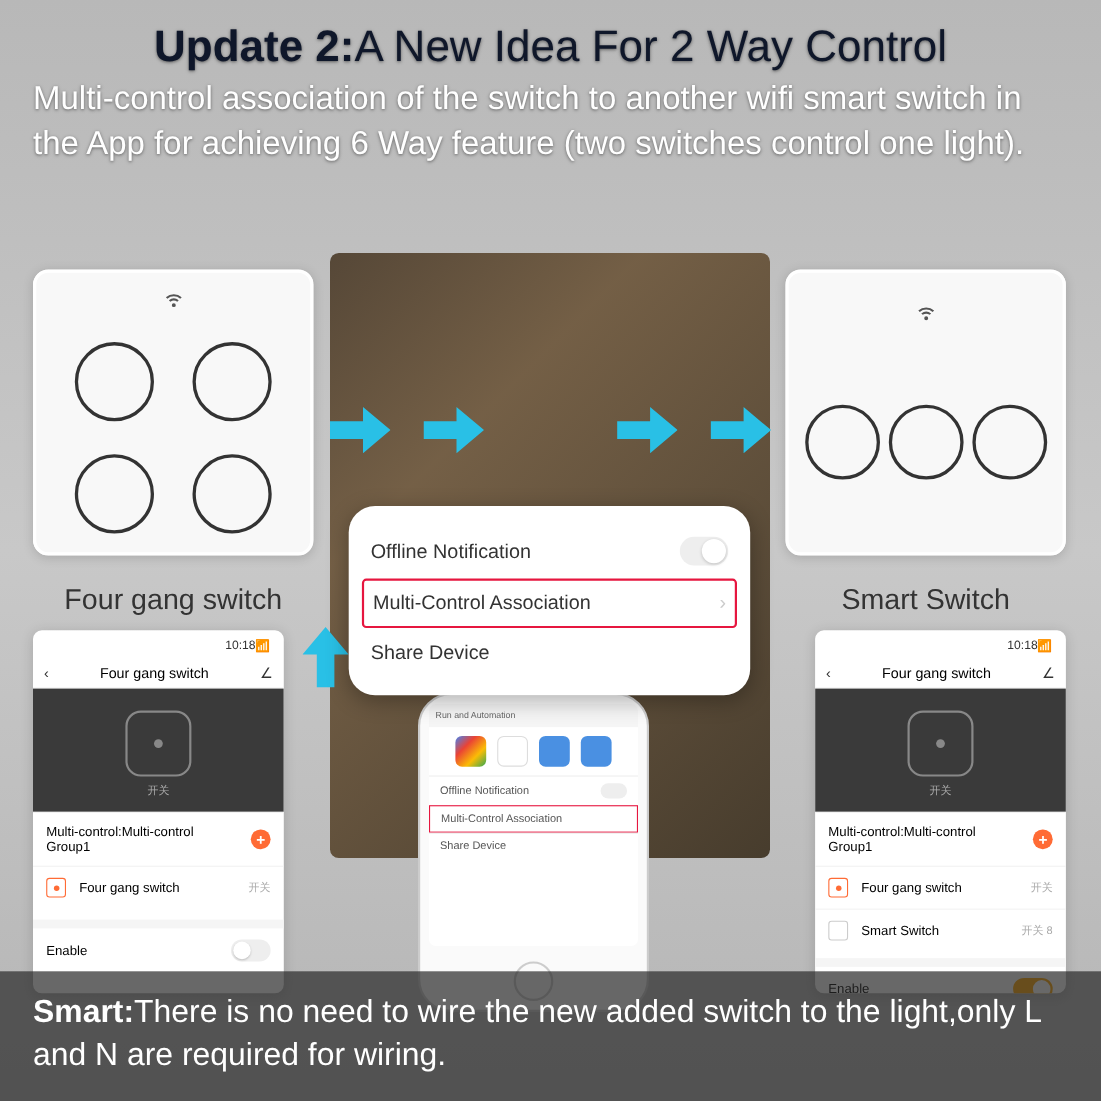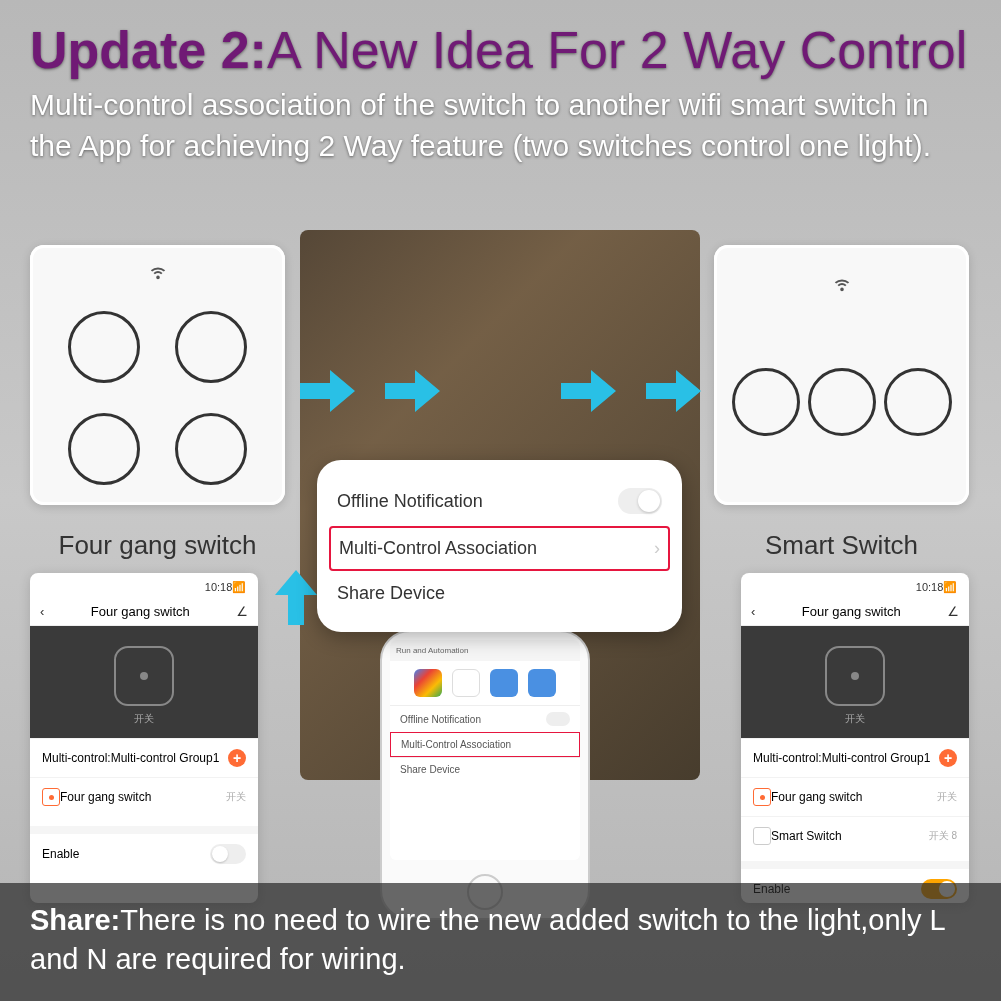--- a/index.html
+++ b/index.html
@@ -1,19 +1,19 @@
 <!DOCTYPE html>
 <html><head>
 <meta charset="utf-8">
 <style>
 * { margin: 0; padding: 0; box-sizing: border-box; }
 body { width: 1001px; height: 1001px; overflow: hidden; font-family: -apple-system, Arial, sans-serif; position: relative; background: #c5c5c5; }
 .bg { position: absolute; inset: 0; background: linear-gradient(to bottom, #b8b8b8 0%, #c8c8c8 50%, #b5b5b5 100%); }
 .header { position: absolute; top: 0; left: 0; right: 0; padding: 20px 30px 10px; z-index: 10; }
-.title { color: #701a75; font-size: 52px; font-weight: 400; text-shadow: 0 1px 3px rgba(0,0,0,.5); }
+.title { color: #0f172a; font-size: 40px; font-weight: 400; text-shadow: 0 1px 3px rgba(0,0,0,.5); text-align: center; }
 .title b { font-weight: 700; }
 .subtitle { color: #fff; font-size: 30px; line-height: 1.35; text-shadow: 0 1px 3px rgba(0,0,0,.5); margin-top: 5px; }
 .room-bg { position: absolute; left: 300px; top: 230px; width: 400px; height: 550px; background: linear-gradient(135deg, #4a3a28 0%, #6b5438 30%, #3a2e1d 100%); border-radius: 8px; opacity: .9; }
 .switch-panel { position: absolute; background: #f8f8f8; border-radius: 14px; box-shadow: 0 2px 10px rgba(0,0,0,.15), inset 0 0 0 3px #fff; display: flex; flex-direction: column; align-items: center; padding: 18px; }
 .switch-left { left: 30px; top: 245px; width: 255px; height: 260px; }
 .switch-right { right: 32px; top: 245px; width: 255px; height: 260px; padding-top: 30px; }
 .wifi-icon { width: 22px; height: 18px; margin-bottom: 10px; }
 .switch-btns-grid { display: grid; grid-template-columns: 1fr 1fr; gap: 30px 35px; margin-top: 20px; }
 .switch-btn { width: 72px; height: 72px; border: 3.5px solid #333; border-radius: 50%; background: #f8f8f8; }
 .switch-btns-row { display: flex; gap: 8px; margin-top: 65px; }
@@ -47,21 +47,21 @@
 .card-left { left: 30px; top: 573px; height: 330px; }
 .card-right { right: 32px; top: 573px; height: 330px; }
 .card-statusbar { display: flex; justify-content: flex-end; padding: 8px 12px 4px; font-size: 11px; color: #333; }
 .card-hdr { display: flex; align-items: center; padding: 6px 10px; font-size: 13px; border-bottom: 1px solid #eee; }
 .card-hdr .back { margin-right: auto; color: #333; }
 .card-hdr .ctl { margin-left: auto; color: #333; }
 .card-dark { background: #3a3a3a; padding: 20px 0 12px; display: flex; flex-direction: column; align-items: center; }
 .card-dark-btn { width: 60px; height: 60px; border: 2px solid #888; border-radius: 14px; display: flex; align-items: center; justify-content: center; }
 .card-dark-btn .dot { width: 8px; height: 8px; background: #888; border-radius: 50%; }
 .card-dark-lbl { color: #aaa; font-size: 10px; margin-top: 6px; }
-.card-setting { padding: 10px 12px; font-size: 12px; display: flex; align-items: center; border-top: 1px solid #f2f2f2; gap: 0; }
+.card-setting { padding: 10px 12px; font-size: 12px; display: flex; align-items: center; border-top: 1px solid #f2f2f2; gap: 12px; }
 .card-setting .plus { margin-left: auto; width: 18px; height: 18px; background: #ff6b35; border-radius: 50%; color: #fff; display: flex; align-items: center; justify-content: center; font-size: 14px; font-weight: bold; }
 .card-setting .sq { width: 18px; height: 18px; border: 1.5px solid #ff6b35; border-radius: 3px; display:flex;align-items:center;justify-content:center; }
 .card-setting .sq.dot::after{content:'';width:5px;height:5px;background:#ff6b35;border-radius:50%;}
 .card-setting .sq.gray{border-color:#ccc;}
 .card-setting .toggle-on { width: 36px; height: 20px; background: #ffa500; border-radius: 10px; position: relative; margin-left: auto; }
 .card-setting .toggle-on::after { content:''; position:absolute; right:2px; top:2px; width:16px; height:16px; background:#fff; border-radius:50%; }
 .card-setting .toggle-off { width: 36px; height: 20px; background: #eee; border-radius: 10px; position: relative; margin-left: auto; }
 .card-setting .toggle-off::after { content:''; position:absolute; left:2px; top:2px; width:16px; height:16px; background:#fff; border-radius:50%; box-shadow:0 1px 2px rgba(0,0,0,.2); }
 .sub-txt { margin-left:auto; color:#aaa; font-size:10px; }
 .arrow-up { position: absolute; left: 275px; top: 570px; z-index: 9; }
@@ -70,21 +70,21 @@
 .note b { font-weight: 700; }
 </style>
 </head>
 <body>
 
 <div class="bg"></div>
 <div class="room-bg"></div>
 
 <div class="header">
   <div class="title"><b>Update 2:</b><span>A New Idea For 2 Way Control</span></div>
-  <div class="subtitle">Multi-control association of the switch to another wifi smart switch in the App for achieving 2 Way feature (two switches control one light).</div>
+  <div class="subtitle">Multi-control association of the switch to another wifi smart switch in the App for achieving 6 Way feature (two switches control one light).</div>
 </div>
 
 <div class="switch-panel switch-left">
   <svg class="wifi-icon" viewBox="0 0 24 20">
       <path d="M12 18a2 2 0 100-4 2 2 0 000 4zm-5-7a8 8 0 0110 0l-1.5 1.5a6 6 0 00-7 0zm-3-3a12 12 0 0116 0l-1.5 1.5a10 10 0 00-13 0z" fill="#555"></path>
     </svg>
   <div class="switch-btns-grid">
     <div class="switch-btn"></div>
     <div class="switch-btn"></div>
     <div class="switch-btn"></div>
@@ -223,14 +223,14 @@
     <span>Smart Switch</span>
     <span class="sub-txt">开关 8</span>
   </div>
   <div class="card-setting" style="margin-top:6px;border-top:8px solid #f5f5f5;">
     <span>Enable</span>
     <div class="toggle-on"></div>
   </div>
 </div>
 
 <div class="note">
-  <b>Share:</b><span>There is no need to wire the new added switch to the light,only L and N are required for wiring.</span>
+  <b>Smart:</b><span>There is no need to wire the new added switch to the light,only L and N are required for wiring.</span>
 </div>
 
 </body></html>

